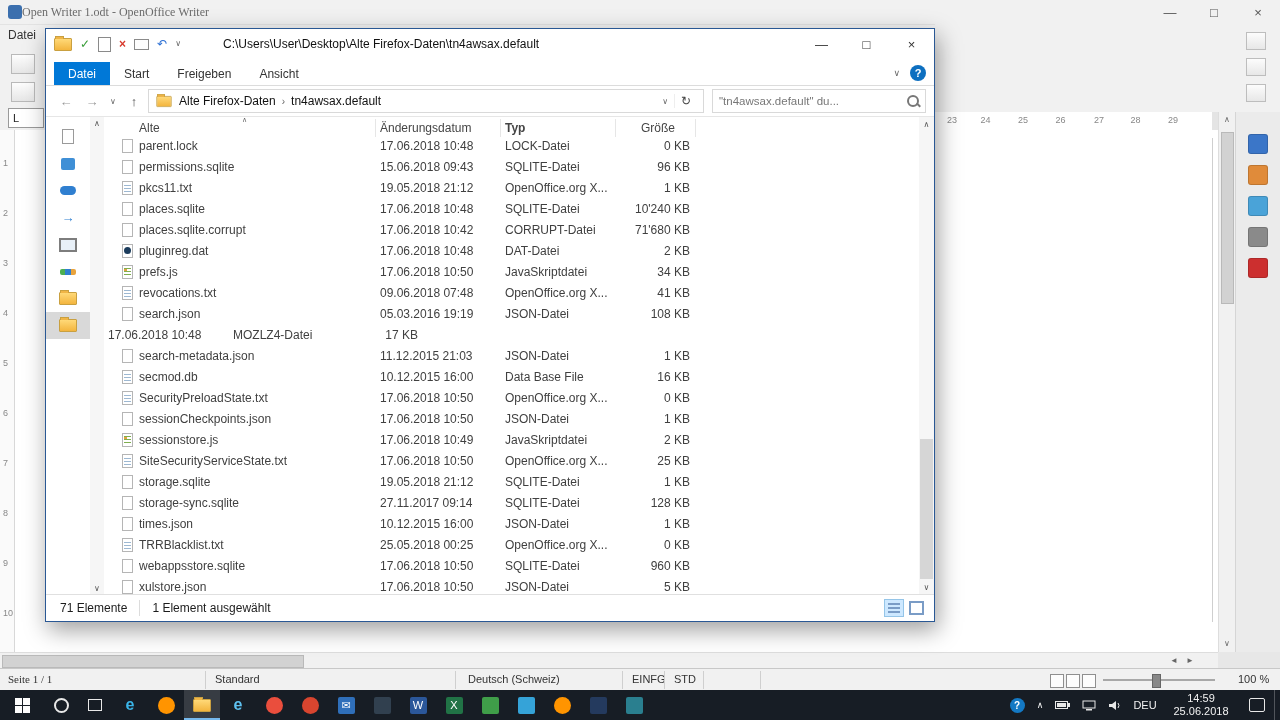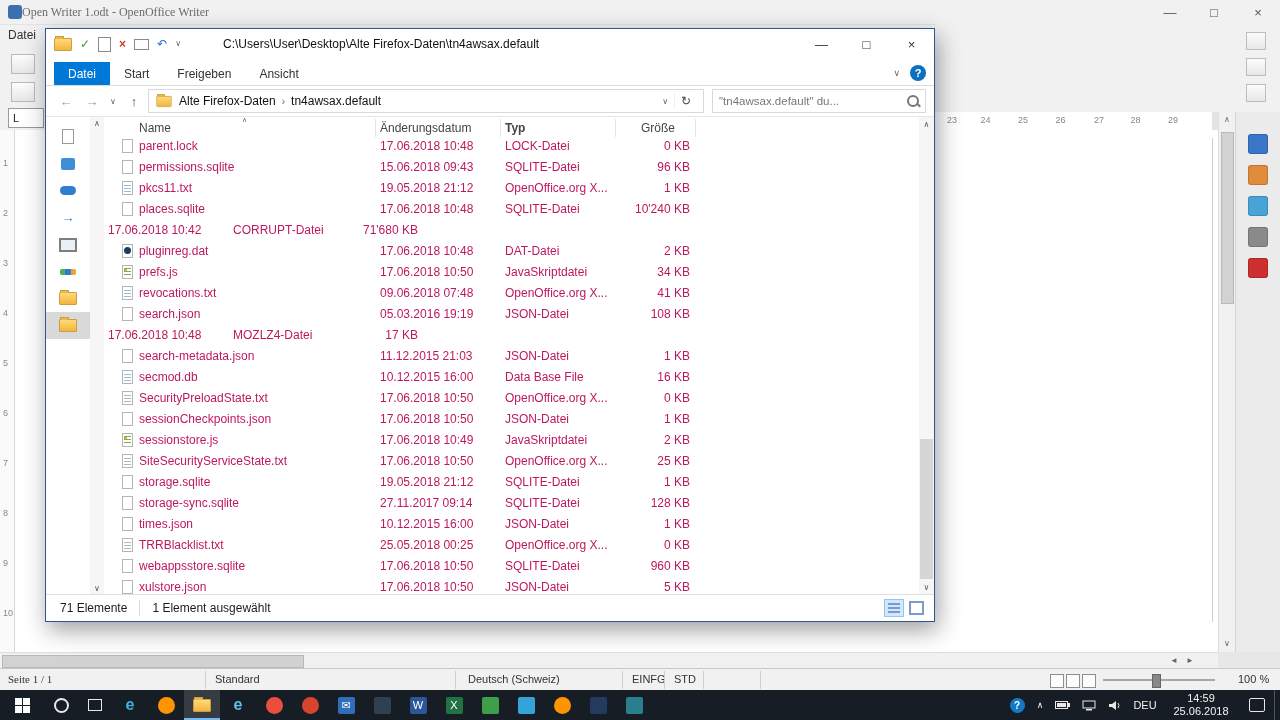--- a/index.html
+++ b/index.html
@@ -99,21 +99,21 @@
 
   #listwrap{flex:1;position:relative;overflow:hidden;}
   #colheads{height:22px;display:flex;font-size:12px;color:#454545;align-items:center;margin-right:15px;position:relative;}
   .hc{box-sizing:border-box;border-right:1px solid #e6e6e6;height:18px;line-height:18px;}
   .hc-name{flex:0 0 272px;padding-left:35px;}
   .hc-date{flex:0 0 125px;padding-left:4px;}
   .hc-type{flex:0 0 115px;padding-left:4px;font-weight:bold;}
   .hc-size{flex:0 0 80px;text-align:right;padding-right:20px;}
   #sortcaret{position:absolute;left:138px;top:-1px;font-size:7px;color:#666;}
   #file-list{position:absolute;top:22px;left:0;right:15px;bottom:0;margin-top:-4px;overflow:hidden;}
-  .row{display:flex;height:21px;align-items:center;font-size:12px;color:#be185d;}
+  .row{display:flex;height:21px;align-items:center;font-size:12px;color:#404040;}
   .c-name{flex:0 0 272px;display:flex;align-items:center;gap:6px;padding-left:18px;box-sizing:border-box;overflow:hidden;white-space:nowrap;}
   .c-date{flex:0 0 125px;padding-left:4px;box-sizing:border-box;white-space:nowrap;}
   .c-type{flex:0 0 115px;padding-left:4px;box-sizing:border-box;white-space:nowrap;overflow:hidden;}
   .c-size{flex:0 0 80px;text-align:right;padding-right:6px;box-sizing:border-box;white-space:nowrap;}
   .ficon{width:11px;height:14px;background:#fff;border:1px solid #b5b5b5;position:relative;flex:none;box-sizing:border-box;}
   .ficon-text::after{content:"";position:absolute;left:1px;right:1px;top:3px;height:8px;
       background:repeating-linear-gradient(#9db8d2 0 1px,transparent 1px 3px);}
   .ficon-js::after{content:"";position:absolute;left:1px;right:1px;top:2px;height:9px;
       background:repeating-linear-gradient(#7fae4f 0 1px,transparent 1px 3px);}
   .ficon-js::before{content:"";position:absolute;left:1px;top:2px;width:3px;height:3px;background:#e2a23c;}
@@ -338,21 +338,21 @@
           </div>
         <div id="nav-scroll">
           <span class="up">∧</span>
           <span class="down">∨</span>
         </div>
       </div>
 
       <div id="listwrap">
         <div id="colheads">
           <span id="sortcaret">∧</span>
-          <span class="hc hc-name">Name</span>
+          <span class="hc hc-name">Alte</span>
           <span class="hc hc-date">Änderungsdatum</span>
           <span class="hc hc-type">Typ</span>
           <span class="hc hc-size">Größe</span>
         </div>
         <div id="file-list">
             <div class="row">
     <span class="c-name">
       <span class="ficon ficon-page"></span>
       <span>parent.lock</span>
     </span>
@@ -381,20 +381,24 @@
             <div class="row">
     <span class="c-name">
       <span class="ficon ficon-page"></span>
       <span>places.sqlite</span>
     </span>
     <span class="c-date">17.06.2018 10:48</span>
     <span class="c-type">SQLITE-Datei</span>
     <span class="c-size">10'240 KB</span>
   </div>
             <div class="row">
+    <span class="c-name">
+      <span class="ficon ficon-page"></span>
+      <span>places.sqlite.corrupt</span>
+    </span>
     <span class="c-date">17.06.2018 10:42</span>
     <span class="c-type">CORRUPT-Datei</span>
     <span class="c-size">71'680 KB</span>
   </div>
             <div class="row">
     <span class="c-name">
       <span class="ficon ficon-media"></span>
       <span>pluginreg.dat</span>
     </span>
     <span class="c-date">17.06.2018 10:48</span>

